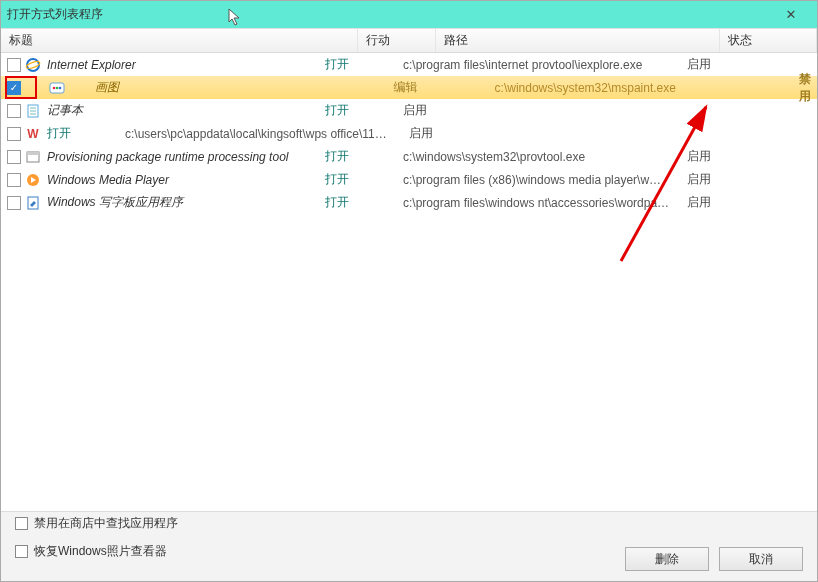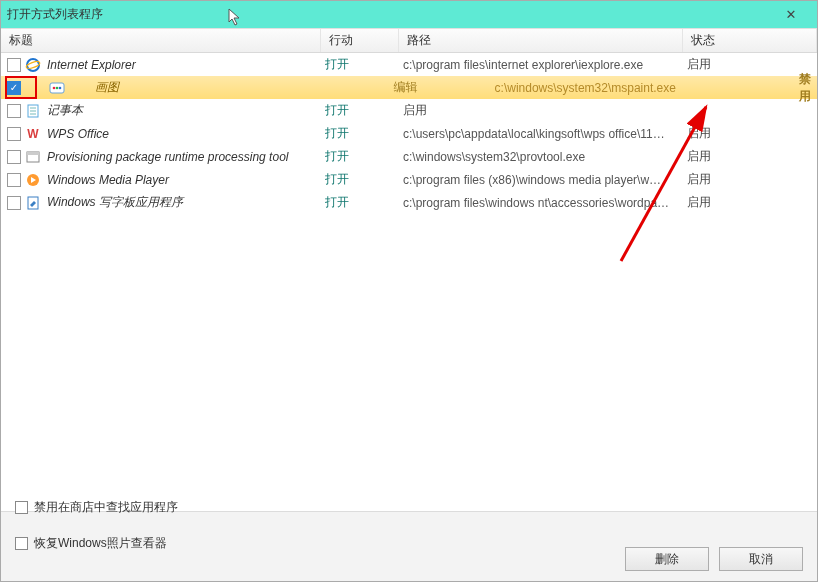--- a/index.html
+++ b/index.html
@@ -28,21 +28,21 @@
   }
   .header-row {
     display:flex; align-items:center; height:24px; background:#fff;
     border-bottom:1px solid #d9d9d9;
     font-size:12px; color:#333;
   }
   .header-row > div {
     padding:0 8px; border-right:1px solid #e5e5e5; height:100%; display:flex; align-items:center;
     background:linear-gradient(#fcfcfc,#f0f0f0);
   }
-  .col-title { width: 320px; }
+  .col-title { width: 357px; }
   .col-action { width: 78px; }
   .col-path   { width: 284px; }
   .col-status { flex:1;text-align:center; }
   .list { flex:1; overflow:auto; position:relative; }
   .row {
     display:flex; align-items:center; height:23px; padding:0 6px;
   }
   .row .cb { width:14px; height:14px; border:1px solid #999; background:#fff; margin-right:4px; flex:0 0 auto; }
   .row .cb.checked { background:#2e84d5; border-color:#2e84d5; display:flex; align-items:center; justify-content:center;}
   .row .cb.checked:after{content:"✓"; color:#fff; font-size:10px; line-height:1;}
@@ -65,21 +65,21 @@
   }
   .arrow {
     position:absolute; pointer-events:none;
     left:400px; top:48px; width:320px; height:170px;
   }
   .footer {
     border-top:1px solid #dcdcdc; background:#f3f3f3;
     padding:8px 14px 10px; display:flex; justify-content:space-between; align-items:flex-end;
     height:70px;
   }
-  .footer .opts .optline { display:flex; align-items:center; margin:19px 0; font-size:12px;}
+  .footer .opts .optline { display:flex; align-items:center; margin:11px 0; font-size:12px;}
   .footer .opts .optline .cb { width:13px;height:13px;border:1px solid #888;background:#fff;margin-right:6px;}
   .footer .btns { display:flex; gap:10px;margin-left:48px; }
   .footer button {
     min-width:84px; height:24px; font-size:12px;
     background:linear-gradient(#f7f7f7,#e6e6e6);
     border:1px solid #adadad; color:#333; cursor:pointer;
   }
   .ic-wps { color:#d93f3f; font-size:12px; font-weight:bold;}
 </style>
 </head>
@@ -117,21 +117,21 @@
   <div class="row">
         <span class="cb"></span>
         <span class="icon">
           <svg width="16" height="16">
             <circle cx="8" cy="8" r="6" fill="none" stroke="#1e74d0" stroke-width="2"></circle>
             <ellipse cx="8" cy="8" rx="7" ry="2.5" fill="none" stroke="#f6b11a" stroke-width="1.3" transform="rotate(-20 8 8)"></ellipse>
           </svg>
         </span>
         <span class="cell-title">Internet Explorer</span>
         <span class="cell-action">打开</span>
-        <span class="cell-path">c:\program files\internet explorer\iexplore.exe</span>
+        <span class="cell-path">c:\program files\internet provtool\iexplore.exe</span>
         <span class="cell-status">启用</span>
       </div>
       <div class="row selected">
         <span class="cb checked"></span>
         <span class="icon">
           <svg width="16" height="16">
             <rect x="1" y="3" width="14" height="10" rx="2" fill="#fff" stroke="#6aa3d8"></rect>
             <circle cx="5" cy="8" r="1.3" fill="#e24"></circle>
             <circle cx="8" cy="8" r="1.3" fill="#29b34b"></circle>
             <circle cx="11" cy="8" r="1.3" fill="#2f6fd0"></circle>
@@ -154,21 +154,20 @@
         </span>
         <span class="cell-title">记事本</span>
         <span class="cell-action">打开</span>
         <span class="cell-status">启用</span>
       </div>
       <div class="row">
         <span class="cb"></span>
         <span class="icon">
           <span class="ic-wps">W</span>
         </span>
-        <span class="cell-title">WPS Office</span>
         <span class="cell-action">打开</span>
         <span class="cell-path">c:\users\pc\appdata\local\kingsoft\wps office\11…</span>
         <span class="cell-status">启用</span>
       </div>
       <div class="row">
         <span class="cb"></span>
         <span class="icon">
           <svg width="16" height="16">
             <rect x="2" y="3" width="12" height="10" fill="#fff" stroke="#888"></rect>
             <rect x="2" y="3" width="12" height="3" fill="#ccc"></rect>

